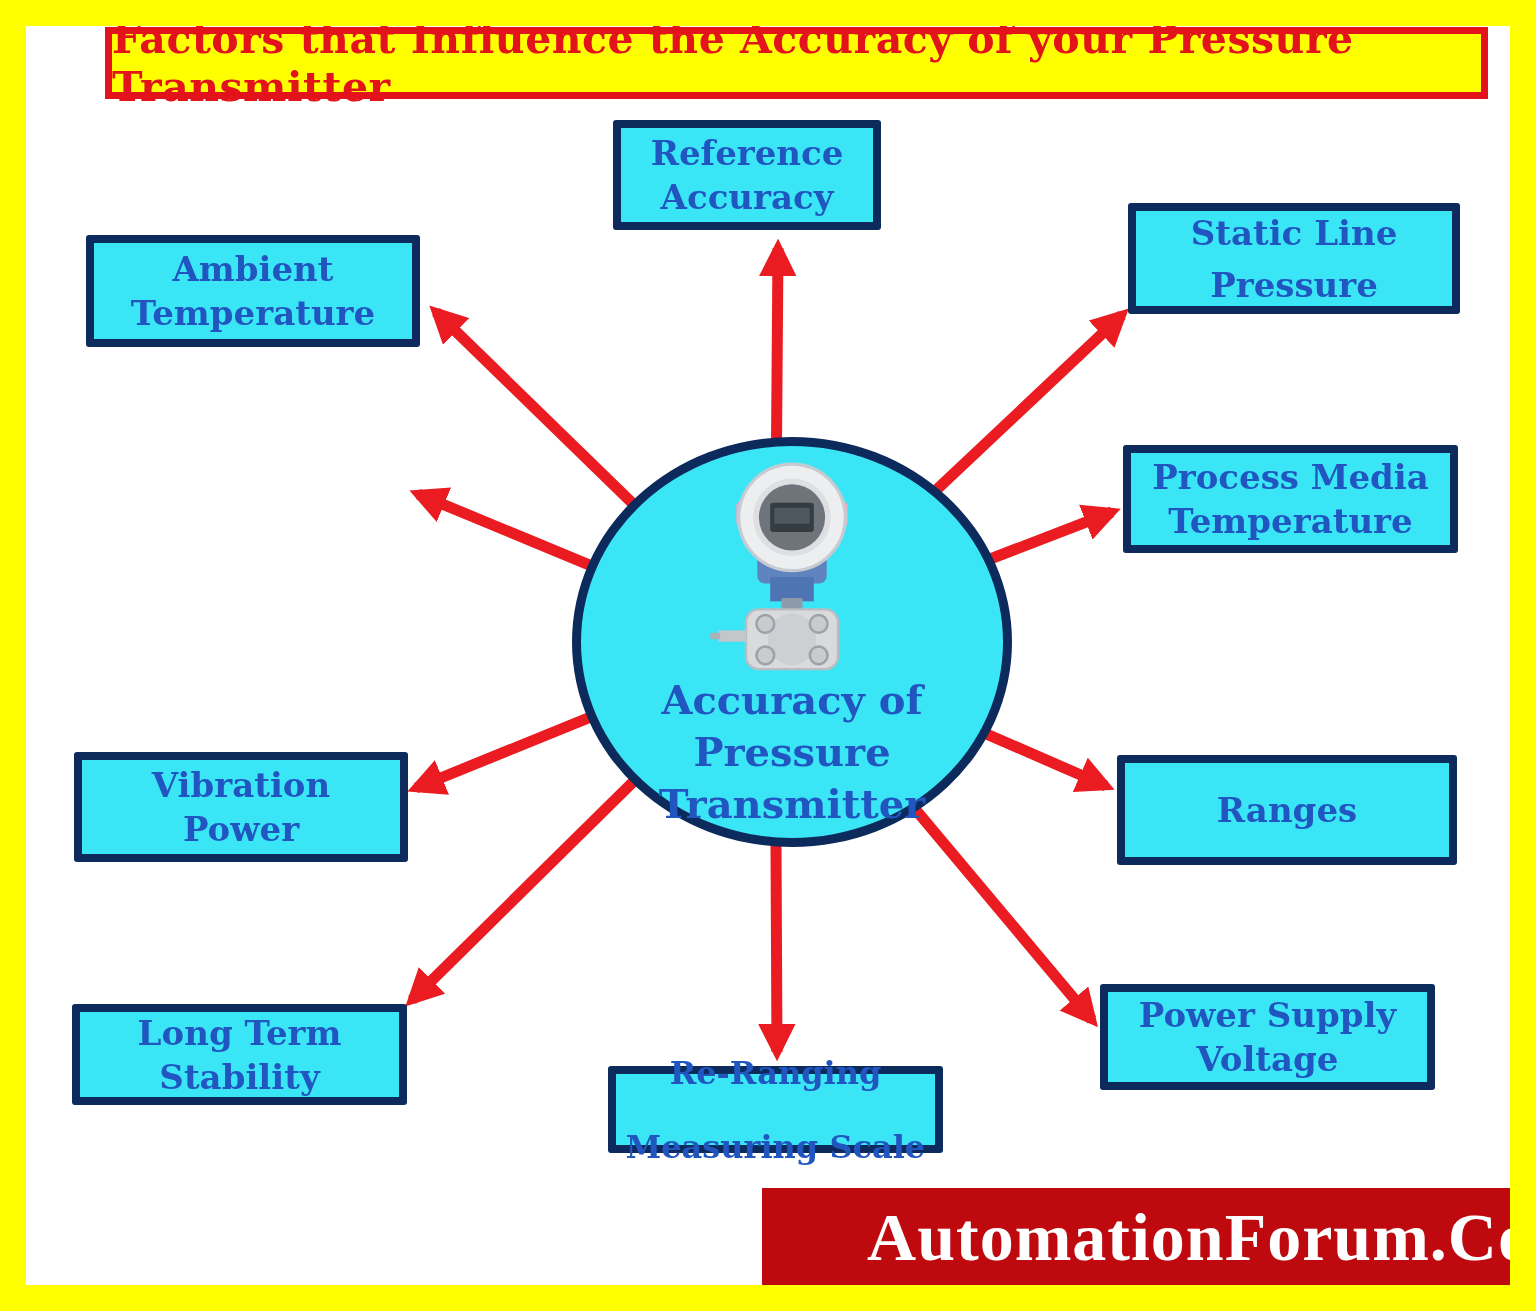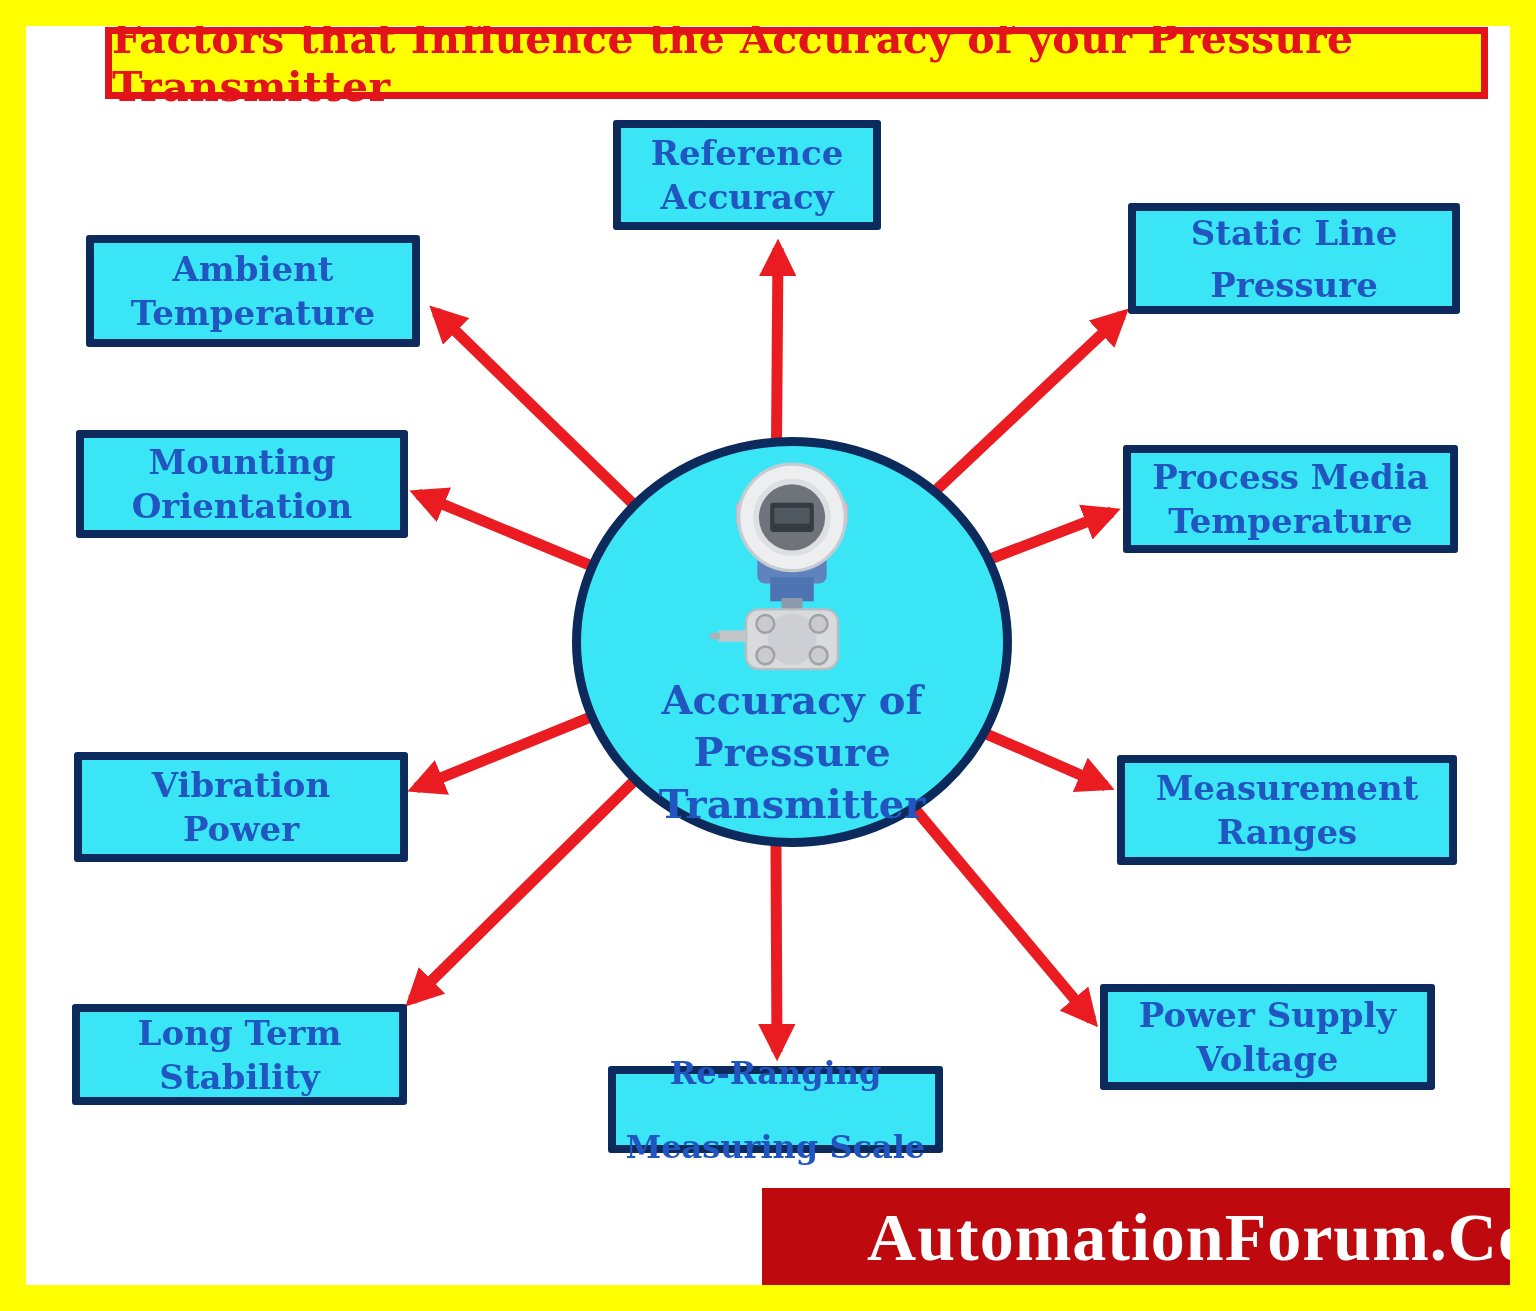--- a/index.html
+++ b/index.html
@@ -103,34 +103,29 @@
     <span>Accuracy</span>
   </div>
   <div class="factor" style="left:86px;top:197px;width:334px;height:112px;margin-top:38px;">
     <span>Ambient</span>
     <span>Temperature</span>
   </div>
   <div class="factor" style="left:1128px;top:203px;width:332px;height:111px;gap:8px;">
     <span>Static Line</span>
     <span>Pressure</span>
   </div>
-  <div class="factor" style="left:76px;top:430px;width:332px;height:108px;">
-    <span>Mounting</span>
-    <span>Orientation</span>
-  </div>
   <div class="factor" style="left:1123px;top:445px;width:335px;height:108px;">
     <span>Process Media</span>
     <span>Temperature</span>
   </div>
   <div class="factor" style="left:74px;top:752px;width:334px;height:110px;">
     <span>Vibration</span>
     <span>Power</span>
   </div>
   <div class="factor" style="left:1117px;top:755px;width:340px;height:110px;">
-    <span>Measurement</span>
     <span>Ranges</span>
   </div>
   <div class="factor" style="left:1100px;top:984px;width:335px;height:106px;">
     <span>Power Supply</span>
     <span>Voltage</span>
   </div>
   <div class="factor" style="left:72px;top:1004px;width:335px;height:101px;">
     <span>Long Term</span>
     <span>Stability</span>
   </div>

